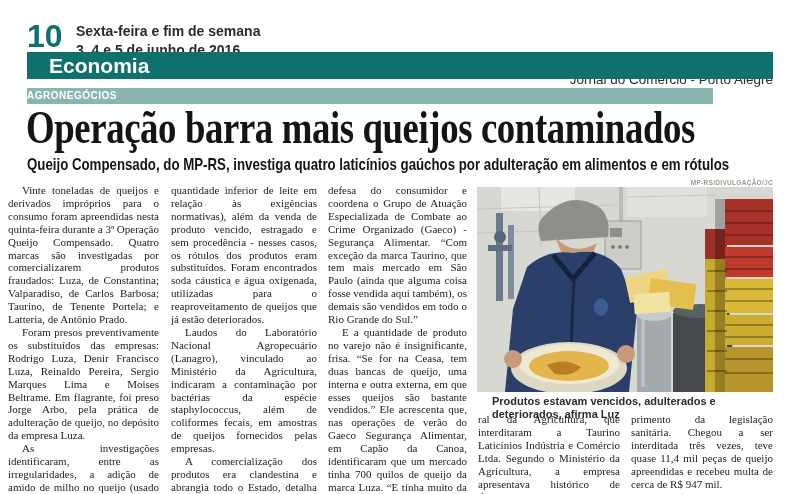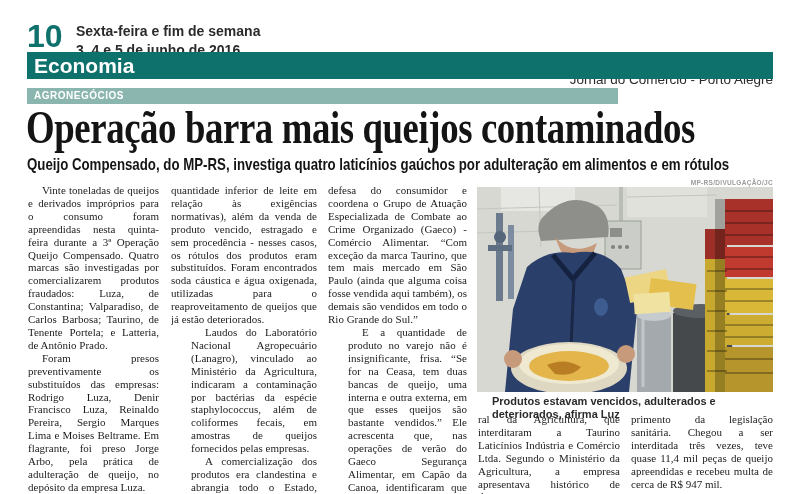--- a/index.html
+++ b/index.html
@@ -10,41 +10,41 @@
   .page-number{position:absolute;left:27px;top:20px;font-size:32px;font-weight:700;
                color:#0e716c;line-height:1;}
   .date-block{position:absolute;left:76px;top:22px;font-size:14px;font-weight:700;
               color:#2b2b2b;line-height:1.35;}
   .paper-name{position:absolute;right:27px;top:28px;font-size:13.5px;font-weight:400;
               color:#2b2b2b;margin-top:44px;}
 
   
   .section-banner{position:absolute;left:27px;top:52px;width:746px;height:27px;
                   background:#0e716c;color:#ffffff;font-weight:700;font-size:21px;
-                  line-height:27px;padding-left:7px;box-sizing:border-box;}
-  .kicker-bar{position:absolute;left:27px;top:88px;width:591px;height:16px;
+                  line-height:27px;padding-left:22px;box-sizing:border-box;}
+  .kicker-bar{position:absolute;left:27px;top:88px;width:686px;height:16px;
               background:#8ab6af;color:#ffffff;font-weight:700;font-size:10px;
-              line-height:16px;padding-left:7px;letter-spacing:.5px;box-sizing:border-box;
+              line-height:16px;letter-spacing:.5px;box-sizing:border-box;
               text-transform:uppercase;}
 
   
   .headline{position:absolute;left:26px;top:101px;margin:0;
             font-family:"Liberation Serif",serif;font-weight:700;font-size:46px;
             color:#141414;letter-spacing:-.5px;white-space:nowrap;
             transform:scaleX(.80);transform-origin:0 0;}
   .subheadline{position:absolute;left:27px;top:155px;margin:0;
                font-size:17px;font-weight:700;color:#141414;white-space:nowrap;
                transform:scaleX(.78);transform-origin:0 0;}
 
   
   .col{position:absolute;top:184px;bottom:0;overflow:hidden;
        font-family:"Liberation Serif",serif;font-size:11px;line-height:12.9px;
        color:#1c1c1c;text-align:justify;hyphens:auto;}
   .col p{margin:0;}
-  .col p.indent{text-indent:14px;margin-left:20px;}
+  .col p.indent{text-indent:14px;}
   .col1{left:8px;width:151px;}
   .col2{left:171px;width:146px;}
   .col3{left:328px;width:139px;}
   .col4,.col5{top:413px;}
   .col4{left:478px;width:142px;}
   .col5{left:631px;width:142px;}
 
   
   .credit{position:absolute;left:477px;top:179px;width:296px;text-align:right;
           font-size:6.5px;font-weight:700;color:#9a9a98;letter-spacing:.3px;}
@@ -80,21 +80,21 @@
       <p class="indent">Vinte toneladas de queijos e derivados impróprios para o consumo foram apreendidas nesta quinta-feira durante a 3ª Operação Queijo Compensado. Quatro marcas são investigadas por comercializarem produtos fraudados: Luza, de Constantina; Valparadiso, de Carlos Barbosa; Taurino, de Tenente Portela; e Latteria, de Antônio Prado.</p>
       <p class="indent">Foram presos preventivamente os substituídos das empresas: Rodrigo Luza, Denir Francisco Luza, Reinaldo Pereira, Sergio Marques Lima e Moises Beltrame. Em flagrante, foi preso Jorge Arbo, pela prática de adulteração de queijo, no depósito da empresa Luza.</p>
       <p class="indent">As investigações identificaram, entre as irregularidades, a adição de amido de milho no queijo (usado para mascarar a</p>
     </div>
   <div class="col col2">
       <p class="">quantidade inferior de leite em relação às exigências normativas), além da venda de produto vencido, estragado e sem procedência - nesses casos, os rótulos dos produtos eram substituídos. Foram encontrados soda cáustica e água oxigenada, utilizadas para o reaproveitamento de queijos que já estão deteriorados.</p>
       <p class="indent">Laudos do Laboratório Nacional Agropecuário (Lanagro), vinculado ao Ministério da Agricultura, indicaram a contaminação por bactérias da espécie staphylococcus, além de coliformes fecais, em amostras de queijos fornecidos pelas empresas.</p>
       <p class="indent">A comercialização dos produtos era clandestina e abrangia todo o Estado, detalha o promotor do Ministério Público do Rio Grande do Sul (MP-RS) Alcindo Luz Bastos da Silva Filho, que atua na</p>
     </div>
   <div class="col col3">
-      <p class="">defesa do consumidor e coordena o Grupo de Atuação Especializada de Combate ao Crime Organizado (Gaeco) - Comércio Alimentar. “Com exceção da marca Taurino, que tem mais mercado em São Paulo (ainda que alguma coisa fosse vendida aqui também), os demais são vendidos em todo o Rio Grande do Sul.”</p>
+      <p class="">defesa do consumidor e coordena o Grupo de Atuação Especializada de Combate ao Crime Organizado (Gaeco) - Segurança Alimentar. “Com exceção da marca Taurino, que tem mais mercado em São Paulo (ainda que alguma coisa fosse vendida aqui também), os demais são vendidos em todo o Rio Grande do Sul.”</p>
       <p class="indent">E a quantidade de produto no varejo não é insignificante, frisa. “Se for na Ceasa, tem duas bancas de queijo, uma interna e outra externa, em que esses queijos são bastante vendidos.” Ele acrescenta que, nas operações de verão do Gaeco Segurança Alimentar, em Capão da Canoa, identificaram que um mercado tinha 700 quilos de queijo da marca Luza. “E tinha muito da Valparadiso também.”</p>
     </div>
 
   <div class="credit">MP-RS/DIVULGAÇÃO/JC</div>
   <figure class="photo">
     <svg width="296" height="205" viewBox="0 0 296 205" aria-hidden="true">
 
       <rect width="296" height="205" fill="#d7d8d2"></rect>
       <rect x="24" y="0" width="74" height="24" fill="#e6e7e2"></rect>
       <rect x="150" y="0" width="80" height="30" fill="#e0e1db"></rect>

